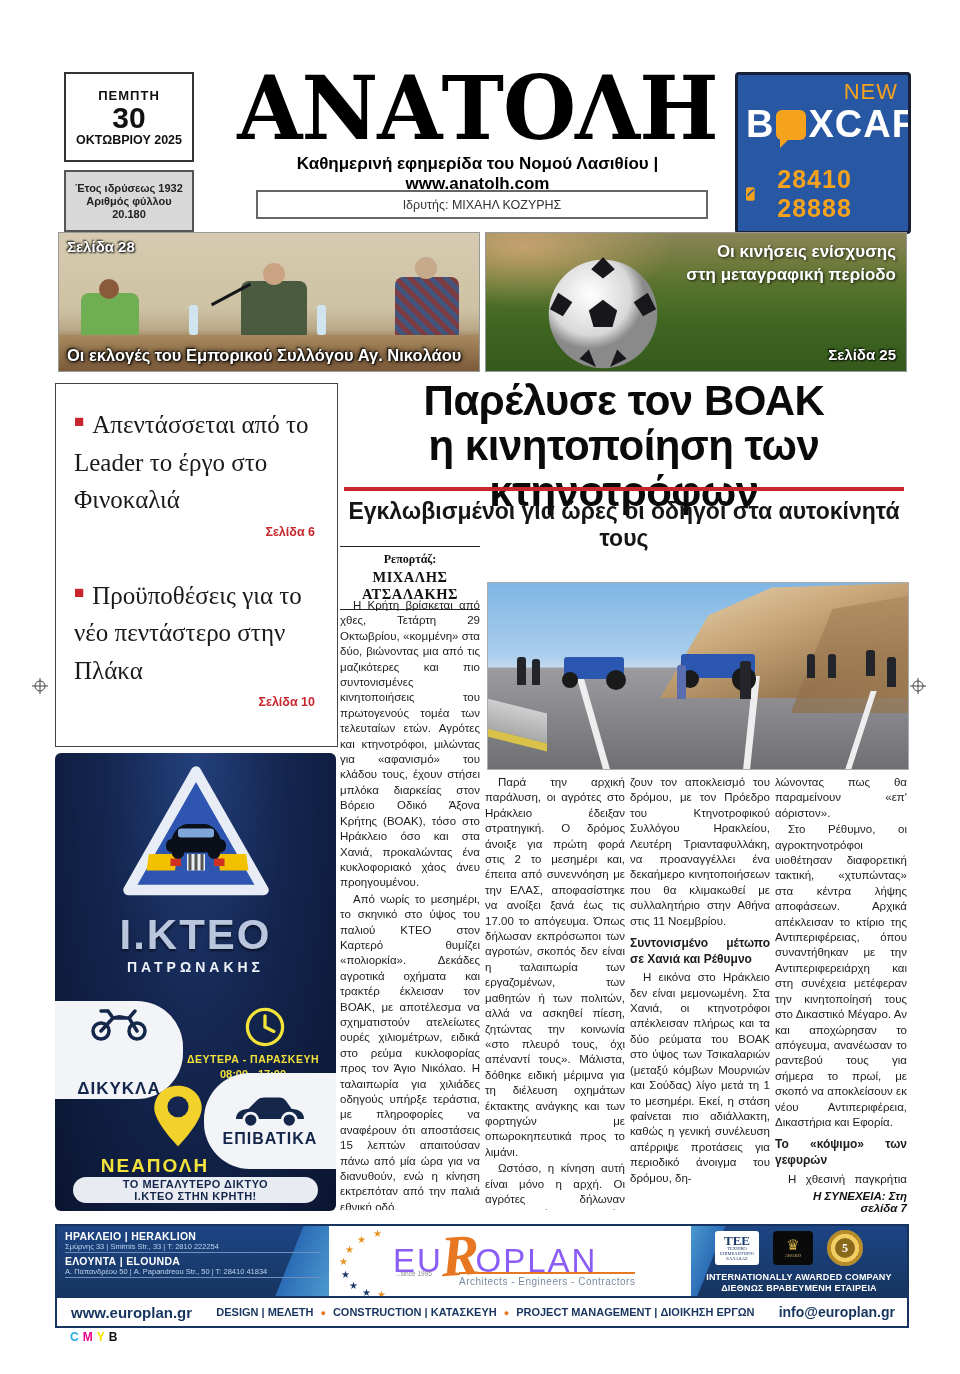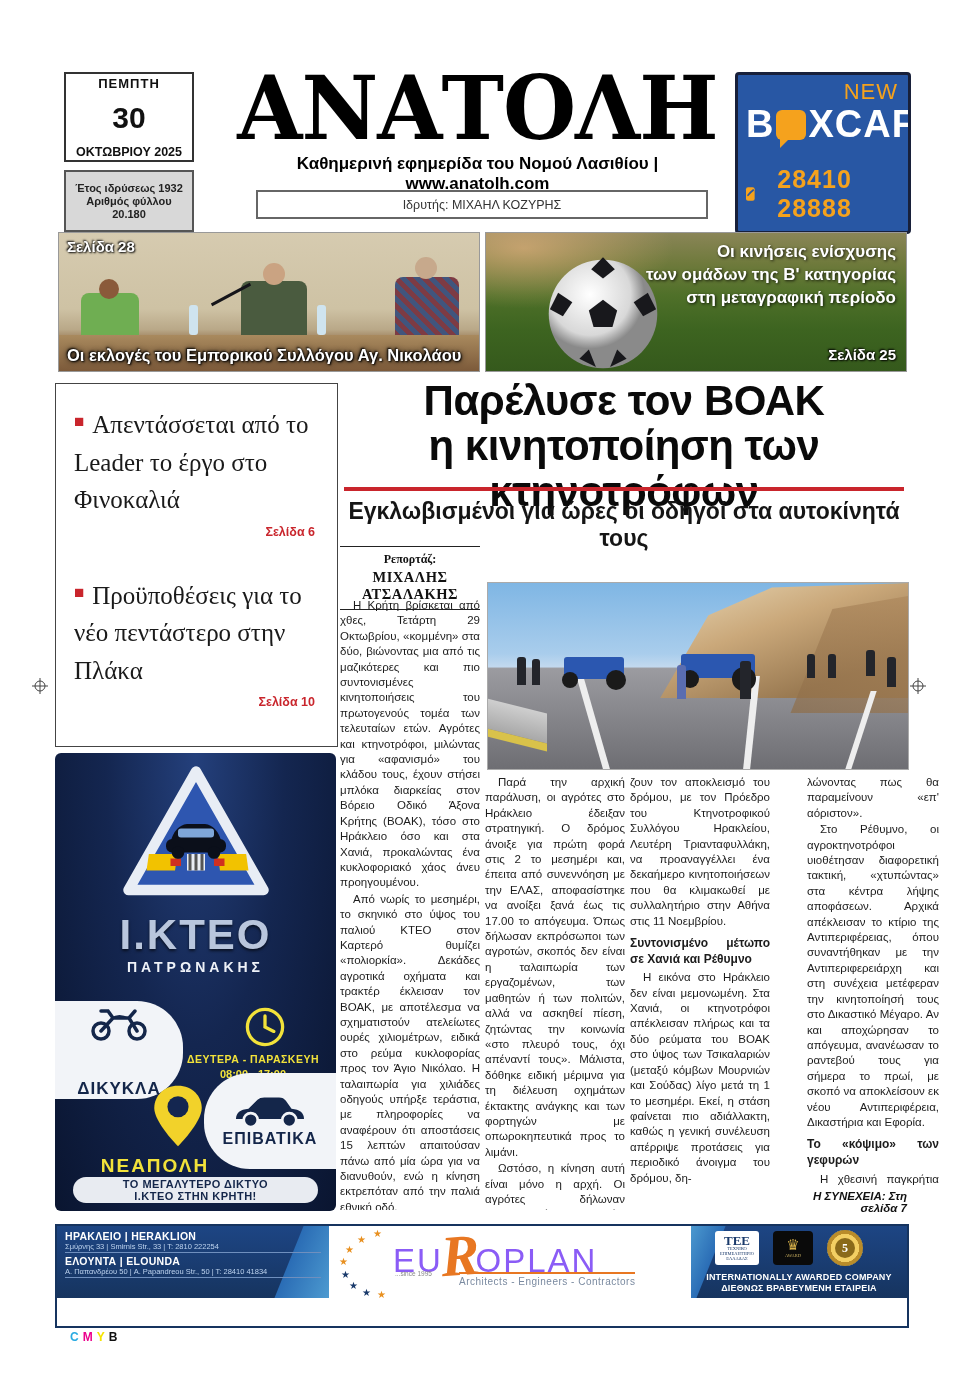--- a/index.html
+++ b/index.html
@@ -2,21 +2,21 @@
 <html><head>
 <meta charset="utf-8">
 <style>
   html,body{margin:0;padding:0;background:#fff;}
   #page{position:relative;width:960px;height:1374px;background:#fff;overflow:hidden;
         font-family:"Liberation Sans",sans-serif;color:#111;}
   .abs{position:absolute;}
 
   
   .datebox{left:64px;top:72px;width:126px;height:86px;border:2px solid #333;
-           display:flex;flex-direction:column;align-items:center;justify-content:center;gap:12px;}
+           display:flex;flex-direction:column;align-items:center;justify-content:center;gap:0;}
   .datebox .d1{font-size:13px;font-weight:bold;letter-spacing:1px;}
   .datebox .d2{font-size:30px;font-weight:bold;line-height:1;}
   .datebox .d3{font-size:12.5px;font-weight:bold;}
   .infobox{left:64px;top:170px;width:126px;height:58px;border:2px solid #555;background:#d8d8d8;
            display:flex;flex-direction:column;align-items:center;justify-content:center;gap:1px;}
   .infobox div{font-size:11px;font-weight:bold;color:#222;}
   .masthead{left:225px;top:66px;width:505px;text-align:center;}
   .masthead .title{font-family:"DejaVu Serif",serif;font-weight:bold;font-size:84px;line-height:1.02;
                    letter-spacing:-1px;transform:scaleY(1.04);color:#000;}
   .masthead .sub{font-size:17px;font-weight:bold;color:#000;margin-top:2px;}
@@ -229,21 +229,20 @@
       <circle cx="50" cy="50" r="46" fill="url(#ball)"></circle>
       <polygon points="50,38 62,47 58,61 42,61 38,47" fill="#18181c"></polygon>
       <polygon points="50,2 60,12 50,20 40,12" fill="#18181c"></polygon>
       <polygon points="88,32 95,46 84,52 76,40" fill="#18181c"></polygon>
       <polygon points="12,32 24,40 16,52 5,46" fill="#18181c"></polygon>
       <polygon points="30,88 44,95 38,80" fill="#18181c"></polygon>
       <polygon points="70,88 62,80 56,95" fill="#18181c"></polygon>
     </svg>
     <div class="txt">
       <div>Οι κινήσεις ενίσχυσης</div>
-      <div>των ομάδων της Β' κατηγορίας</div>
       <div>στη μεταγραφική περίοδο</div>
     </div>
     <div class="p-page" style="right:10px;bottom:8px;">Σελίδα 25</div>
   </div>
 
   <div class="abs headline">
     <div class="h1">Παρέλυσε τον ΒΟΑΚ</div>
     <div class="h1">η κινητοποίηση των κτηνοτρόφων</div>
   </div>
   <div class="abs redrule"></div>
@@ -294,21 +293,21 @@
   </div>
   <div class="acol" style="left:485px;top:775px;height:435px;">
     <p>Παρά την αρχική παράλυση, οι αγρότες στο Ηράκλειο έδειξαν στρατηγική. Ο δρόμος άνοιξε για πρώτη φορά στις 2 το μεσημέρι και, έπειτα από συνεννόηση με την ΕΛΑΣ, αποφασίστηκε να ανοίξει ξανά έως τις 17.00 το απόγευμα. Όπως δήλωσαν εκπρόσωποι των αγροτών, σκοπός δεν είναι η ταλαιπωρία των εργαζομένων, των μαθητών ή των πολιτών, αλλά να ασκηθεί πίεση, ζητώντας την κοινωνία «στο πλευρό τους, όχι απέναντί τους». Μάλιστα, δόθηκε ειδική μέριμνα για τη διέλευση οχημάτων έκτακτης ανάγκης και των φορτηγών με οπωροκηπευτικά προς το λιμάνι.</p>
     <p>Ωστόσο, η κίνηση αυτή είναι μόνο η αρχή. Οι αγρότες δήλωναν αποφασισμένοι να συνεχί-</p>
   </div>
   <div class="acol" style="left:630px;top:775px;height:435px;">
     <p class="noindent">ζουν τον αποκλεισμό του δρόμου, με τον Πρόεδρο του Κτηνοτροφικού Συλλόγου Ηρακλείου, Λευτέρη Τριανταφυλλάκη, να προαναγγέλλει ένα δεκαήμερο κινητοποιήσεων που θα κλιμακωθεί με συλλαλητήριο στην Αθήνα στις 11 Νοεμβρίου.</p>
     <h4>Συντονισμένο μέτωπο σε Χανιά και Ρέθυμνο</h4>
     <p>Η εικόνα στο Ηράκλειο δεν είναι μεμονωμένη. Στα Χανιά, οι κτηνοτρόφοι απέκλεισαν πλήρως και τα δύο ρεύματα του ΒΟΑΚ στο ύψος των Τσικαλαριών (μεταξύ κόμβων Μουρνιών και Σούδας) λίγο μετά τη 1 το μεσημέρι. Εκεί, η στάση φαίνεται πιο αδιάλλακτη, καθώς η γενική συνέλευση απέρριψε προτάσεις για περιοδικό άνοιγμα του δρόμου, δη-</p>
   </div>
-  <div class="acol" style="left:775px;top:775px;width:132px;height:410px;margin-left:32px;">
+  <div class="acol" style="left:775px;top:775px;width:132px;height:410px;">
     <p class="noindent">λώνοντας πως θα παραμείνουν «επ' αόριστον».</p>
     <p>Στο Ρέθυμνο, οι αγροκτηνοτρόφοι υιοθέτησαν διαφορετική τακτική, «χτυπώντας» στα κέντρα λήψης αποφάσεων. Αρχικά απέκλεισαν το κτίριο της Αντιπεριφέρειας, όπου συναντήθηκαν με την Αντιπεριφερειάρχη και στη συνέχεια μετέφεραν την κινητοποίησή τους στο Δικαστικό Μέγαρο. Αν και αποχώρησαν το απόγευμα, ανανέωσαν το ραντεβού τους για σήμερα το πρωί, με σκοπό να αποκλείσουν εκ νέου Αντιπεριφέρεια, Δικαστήρια και Εφορία.</p>
     <h4>Το «κόψιμο» των γεφυρών</h4>
     <p>Η χθεσινή παγκρήτια εξέγερση (το Λασίθι δεν έχει δείξει να έχει ιδιαίτερη συμμετοχή) δεν</p>
   </div>
   <div class="abs continuation">Η ΣΥΝΕΧΕΙΑ: Στη σελίδα 7</div>
 
   <div class="abs kteo">
     <svg class="tri" width="150" height="140" viewBox="0 0 100 92">
       <path d="M50 5 L95 84 L5 84 Z" fill="#2e56b0" stroke="#e8edf5" stroke-width="7" stroke-linejoin="round"></path>
@@ -417,20 +416,27 @@
           <div class="b-5">
             <div class="in">5</div>
           </div>
         </div>
         <div class="eu-award">
           <div>INTERNATIONALLY AWARDED COMPANY</div>
           <div>ΔΙΕΘΝΩΣ ΒΡΑΒΕΥΜΕΝΗ ΕΤΑΙΡΕΙΑ</div>
         </div>
       </div>
     </div>
+    <div class="eu-bottom">
+      <div class="web">www.europlan.gr</div>
+      <div class="eu-services">
+        <span class="svc">DESIGN | ΜΕΛΕΤΗ</span><span class="svc">CONSTRUCTION | ΚΑΤΑΣΚΕΥΗ</span><span class="svc">PROJECT MANAGEMENT | ΔΙΟΙΚΗΣΗ ΕΡΓΩΝ</span>
+      </div>
+      <div class="mail">info@europlan.gr</div>
+    </div>
   </div>
 
   <div class="abs cmyb">
     <span class="c">C</span><span class="m">M</span><span class="y">Y</span><span class="b">B</span>
   </div>
   <svg class="abs regmark" style="left:32px;top:678px;" viewBox="0 0 16 16">
     <circle cx="8" cy="8" r="5" fill="none" stroke="#444" stroke-width="1"></circle>
     <line x1="8" y1="0" x2="8" y2="16" stroke="#444" stroke-width="1"></line>
     <line x1="0" y1="8" x2="16" y2="8" stroke="#444" stroke-width="1"></line>
   </svg>

